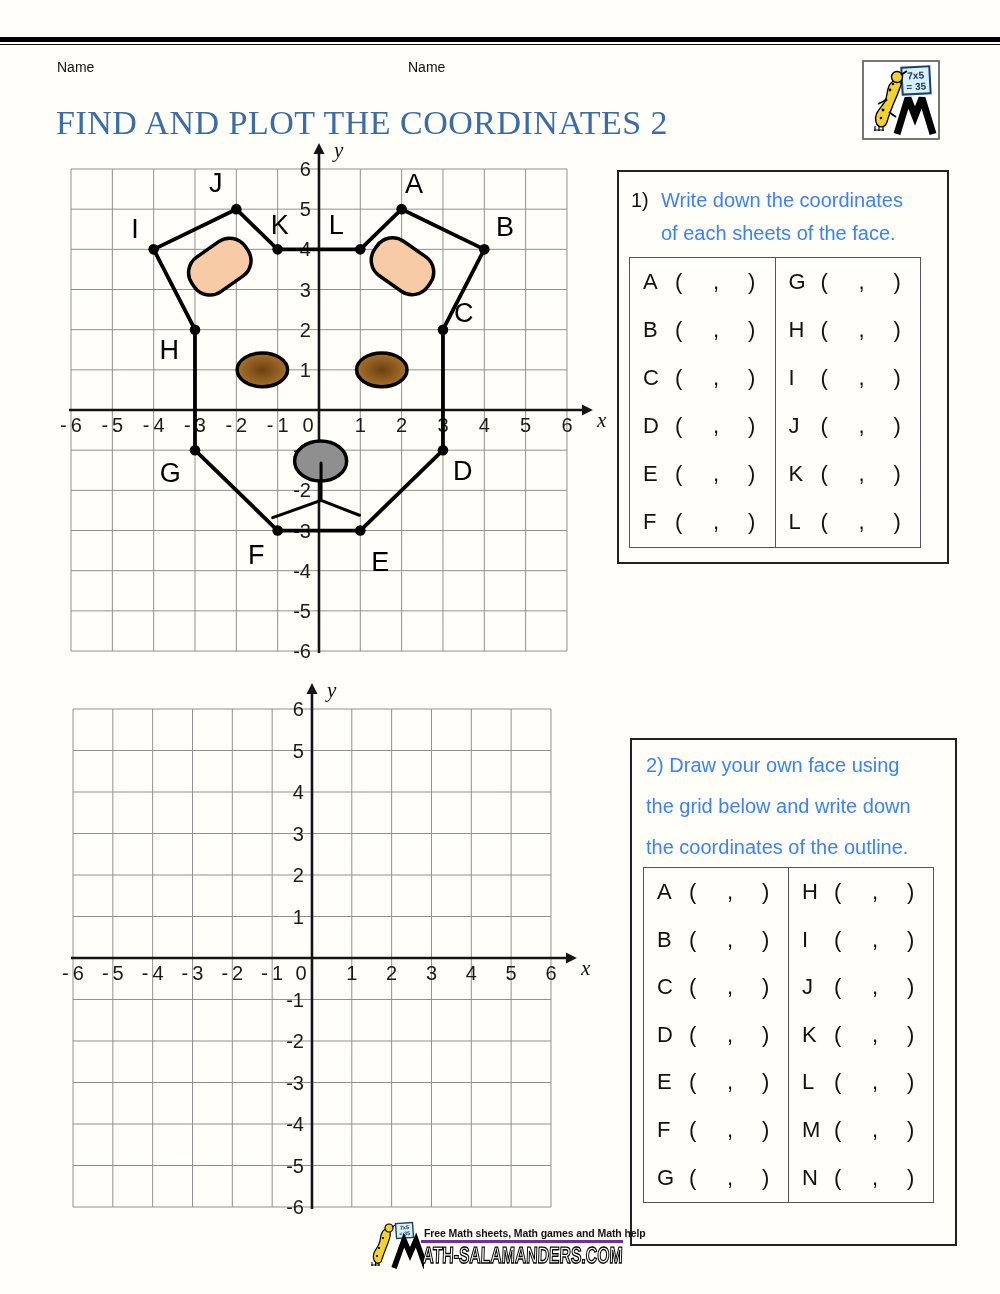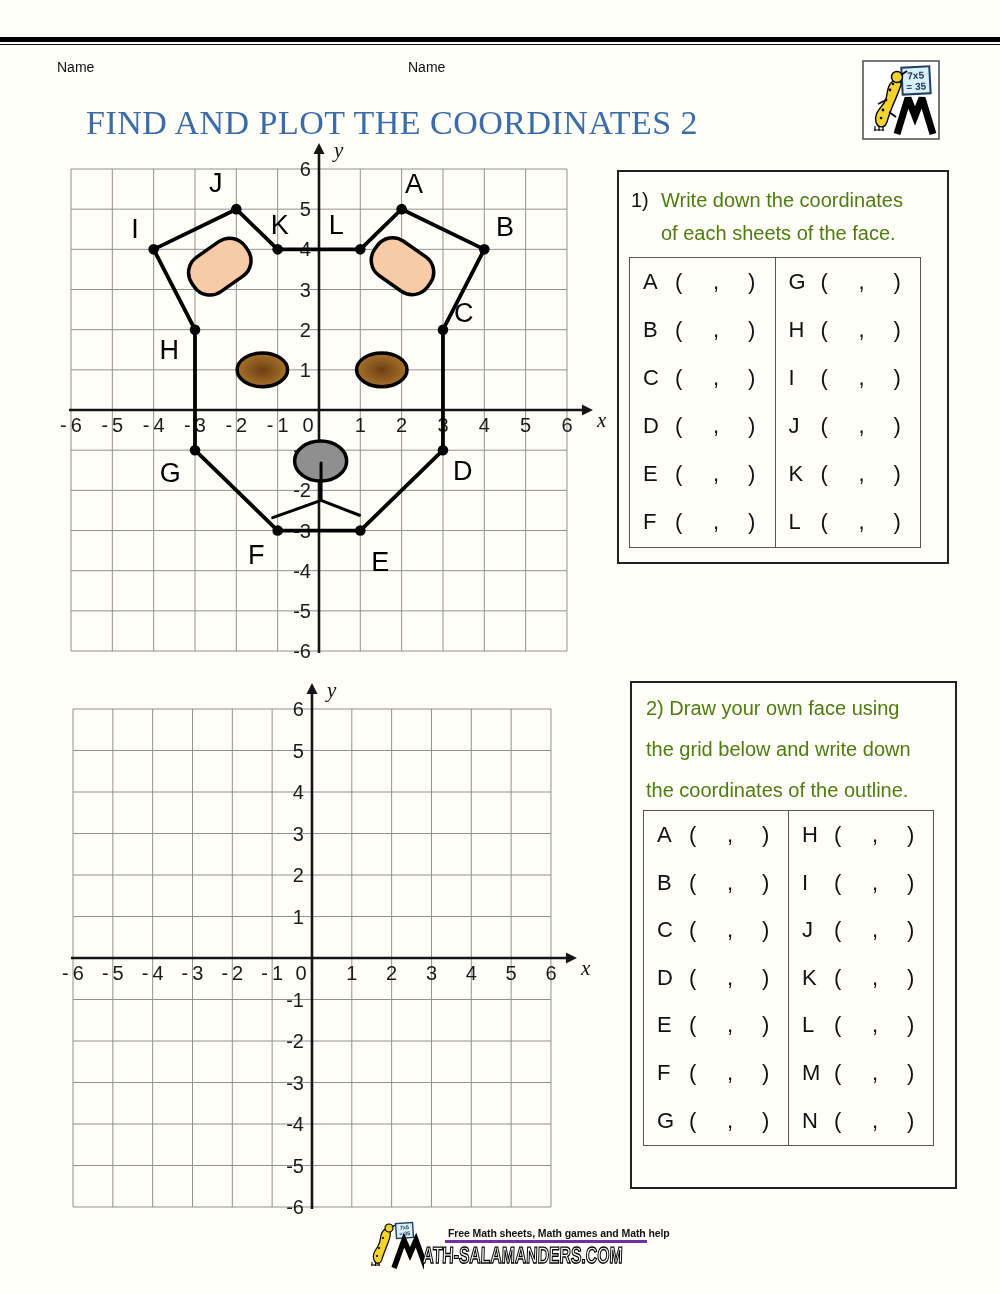--- a/index.html
+++ b/index.html
@@ -14,41 +14,41 @@
   
   .gridsvg{position:absolute;left:40px;width:590px;pointer-events:none;z-index:1;}
   #grid1{top:140px;height:545px;}
   #grid2{top:680px;height:560px;}
   .tick{font-family:"Liberation Sans",sans-serif;font-size:20px;fill:#1a1a1a;}
   .axletter{font-family:"Liberation Serif",serif;font-style:italic;font-size:21px;fill:#111;}
   .ptlabel{font-family:"Liberation Sans",sans-serif;font-size:27px;fill:#000;}
   
   .qbox{position:absolute;border:2px solid #222;background:transparent;z-index:2;}
   #qbox1{left:617px;top:170px;width:328px;height:390px;}
-  #qbox2{left:630px;top:681px;width:323px;height:504px;}
+  #qbox2{left:630px;top:738px;width:323px;height:504px;}
   .qnum{position:absolute;font-size:20px;color:#111;}
-  .qline{position:absolute;font-size:20px;color:#4d7c0f;white-space:nowrap;}
+  .qline{position:absolute;font-size:20px;color:#3b82f6;white-space:nowrap;}
   .ctable{position:absolute;border:1.5px solid #555;display:flex;}
   #ctable1{left:10px;top:85px;width:290px;height:289px;}
   #ctable2{left:11px;top:127px;width:289px;height:334px;}
   .ccol{position:relative;height:100%;}
   .ccol.left{width:50%;}
   .ccol.right{width:50%;border-left:1.5px solid #555;}
   .trow{position:relative;width:100%;}
   .t1 .trow{height:48px;line-height:48px;}
   .t2 .trow{height:47.6px;line-height:47.6px;}
   .trow span{position:absolute;font-size:22px;color:#111;}
   .trow .tl{left:13px;}
   .trow .p1{left:45px;}
   .trow .p2{left:83px;}
   .trow .p3{left:118px;}
   
   #logo-box{position:absolute;left:862px;top:60px;width:78px;height:80px;z-index:2;}
   
-  .footer-el{z-index:3;margin-left:24px;}
+  .footer-el{z-index:3;}
   #footer-logo{position:absolute;left:366px;top:1220px;width:58px;height:50px;z-index:3;}
   #footer-tagline{position:absolute;left:424px;top:1227px;width:210px;font-size:10.5px;font-weight:bold;color:#111;letter-spacing:-.1px;white-space:nowrap;z-index:3;}
   #footer-rule{position:absolute;left:421px;top:1239.5px;width:202px;height:3px;z-index:3;}
   #footer-site{position:absolute;left:421px;top:1242px;width:210px;height:28px;z-index:3;}
 </style>
 </head>
 <body>
 
 <div id="page">
 
@@ -74,21 +74,21 @@
       <line x1="27" y1="52" x2="34" y2="57" stroke="#000" stroke-width="1.8"></line>
       <circle cx="28" cy="30" r="1.4" fill="#000"></circle>
         <circle cx="24" cy="40" r="1.4" fill="#000"></circle>
       <circle cx="21" cy="50" r="1.4" fill="#000"></circle>
         <circle cx="31" cy="24" r="1.2" fill="#000"></circle>
       <circle cx="19" cy="58" r="1.3" fill="#000"></circle>
       <path d="M12 70 h10 M13 66 v5 M17 66 v5 M21 66 v5" stroke="#000" stroke-width="1.2" fill="none"></path>
     </g>
   </svg>
 
-  <div id="page-title" style="color: rgb(59, 108, 168); margin-left: 30px;">FIND AND PLOT THE COORDINATES 2</div>
+  <div id="page-title" style="color: rgb(59, 108, 168);">FIND AND PLOT THE COORDINATES 2</div>
 
   <svg id="grid1" class="gridsvg">
       <g>
         <line x1="31" y1="29" x2="31" y2="511.04" stroke="#909090" stroke-width="1"></line>
         <line x1="31" y1="29" x2="526.96" y2="29" stroke="#909090" stroke-width="1"></line>
         <line x1="72.33" y1="29" x2="72.33" y2="511.04" stroke="#909090" stroke-width="1"></line>
         <line x1="31" y1="69.17" x2="526.96" y2="69.17" stroke="#909090" stroke-width="1"></line>
         <line x1="113.66" y1="29" x2="113.66" y2="511.04" stroke="#909090" stroke-width="1"></line>
         <line x1="31" y1="109.34" x2="526.96" y2="109.34" stroke="#909090" stroke-width="1"></line>
         <line x1="154.99" y1="29" x2="154.99" y2="511.04" stroke="#909090" stroke-width="1"></line>

